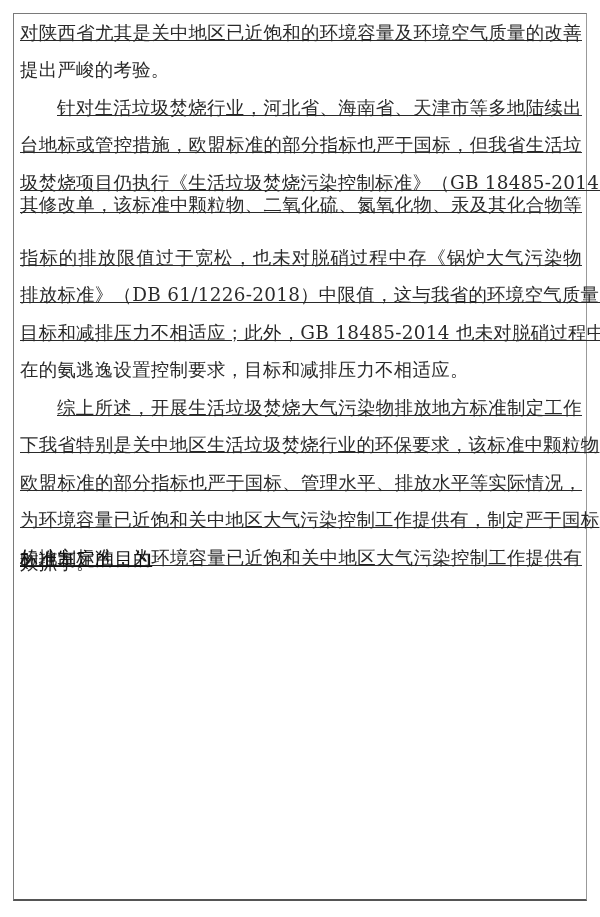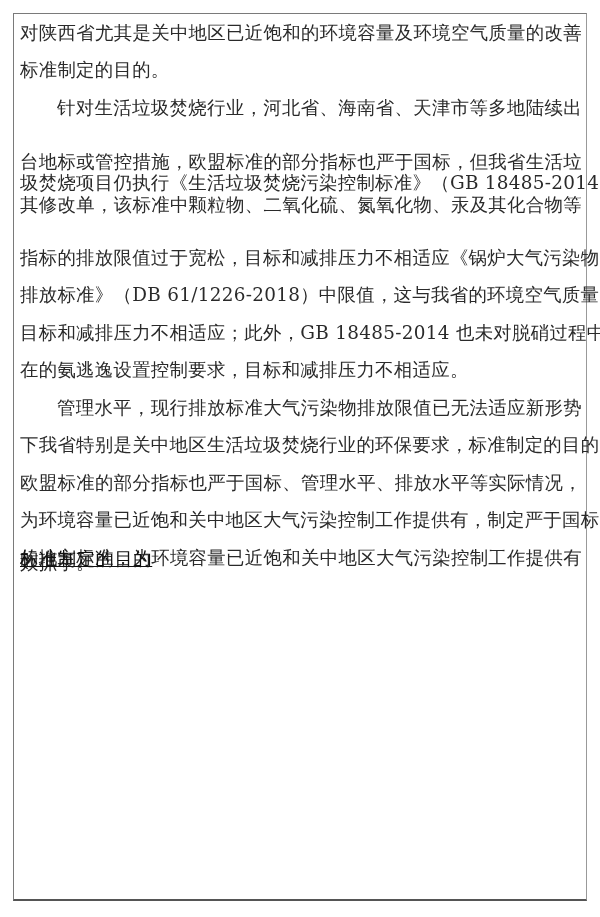--- a/index.html
+++ b/index.html
@@ -13,39 +13,39 @@
     position: absolute; left: 20px; width: 562px;
     font-family: "DejaVu Serif", "Liberation Serif", serif;
     font-size: 18.4px; color: #2a2a2a; white-space: nowrap;
     letter-spacing: 0.3px; line-height: 22px;
   }
   .line.indent { left: 57px; width: 525px; }
   .line.heading {
     font-family: "DejaVu Sans", "Liberation Sans", sans-serif;
     font-weight: normal; color: #111; letter-spacing: 0.5px; text-decoration: underline;
   }
-  .just { text-align: justify; text-align-last: justify; }
+  .just { text-align: justify; text-align-last: justify; text-decoration: underline; }
 </style>
 </head>
 <body>
 
 <div class="frame"></div>
 
 <div id="content">
   <div class="line just" style="top:22px">对陕西省尤其是关中地区已近饱和的环境容量及环境空气质量的改善</div>
-  <div class="line" style="top:59px">标准制定的目的。</div>
+  <div class="line" style="top:59px">提出严峻的考验。</div>
   <div class="line indent just" style="top:97px">针对生活垃圾焚烧行业，河北省、海南省、天津市等多地陆续出</div>
-  <div class="line just" style="top:151px">台地标或管控措施，欧盟标准的部分指标也严于国标，但我省生活垃</div>
+  <div class="line just" style="top:134px">台地标或管控措施，欧盟标准的部分指标也严于国标，但我省生活垃</div>
   <div class="line just" style="top:172px">圾焚烧项目仍执行《生活垃圾焚烧污染控制标准》（GB 18485-2014）及</div>
   <div class="line just" style="top:194px">其修改单，该标准中颗粒物、二氧化硫、氮氧化物、汞及其化合物等</div>
-  <div class="line just" style="top:247px">指标的排放限值过于宽松，目标和减排压力不相适应《锅炉大气污染物</div>
+  <div class="line just" style="top:247px">指标的排放限值过于宽松，也未对脱硝过程中存《锅炉大气污染物</div>
   <div class="line just" style="top:284px">排放标准》（DB 61/1226-2018）中限值，这与我省的环境空气质量改善</div>
   <div class="line just" style="top:322px">目标和减排压力不相适应；此外，GB 18485-2014 也未对脱硝过程中存</div>
   <div class="line" style="top:359px">在的氨逃逸设置控制要求，目标和减排压力不相适应。</div>
-  <div class="line indent just" style="top:397px">管理水平，现行排放标准大气污染物排放限值已无法适应新形势</div>
-  <div class="line just" style="top:434px">下我省特别是关中地区生活垃圾焚烧行业的环保要求，标准制定的目的</div>
+  <div class="line indent just" style="top:397px">综上所述，开展生活垃圾焚烧大气污染物排放地方标准制定工作</div>
+  <div class="line just" style="top:434px">下我省特别是关中地区生活垃圾焚烧行业的环保要求，该标准中颗粒物</div>
   <div class="line just" style="top:472px">欧盟标准的部分指标也严于国标、管理水平、排放水平等实际情况，</div>
   <div class="line just" style="top:509px">为环境容量已近饱和关中地区大气污染控制工作提供有，制定严于国标</div>
   <div class="line just" style="top:547px">的地方标准，为环境容量已近饱和关中地区大气污染控制工作提供有</div>
   <div class="line" style="top:552px">效抓手。</div>
 
   <div class="line heading" style="top:548px">标准制定的目的</div>
 </div>
 
 </body></html>

